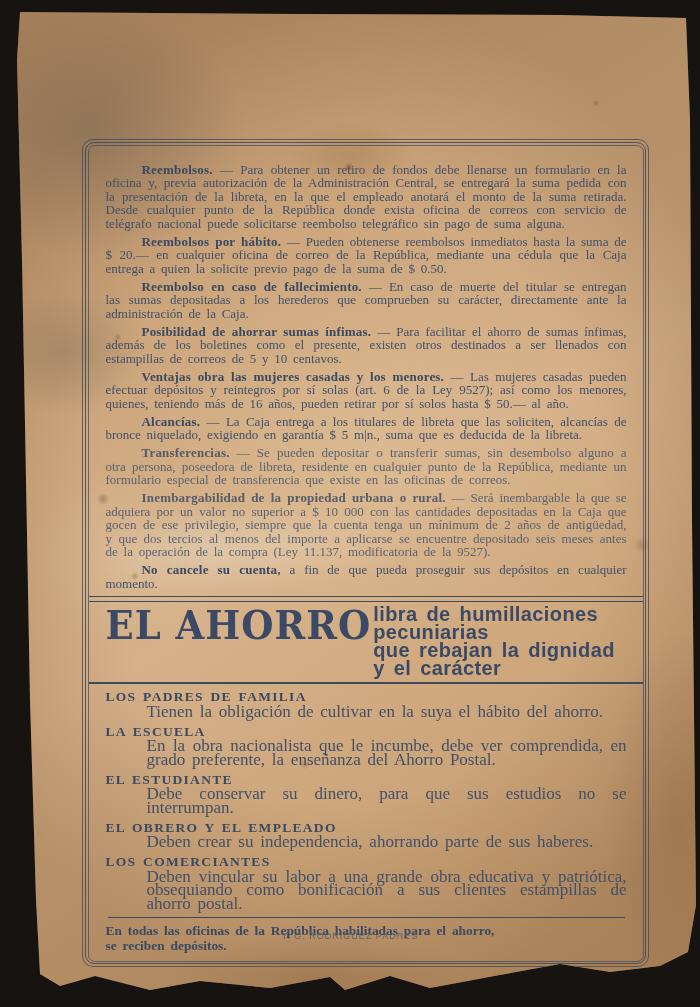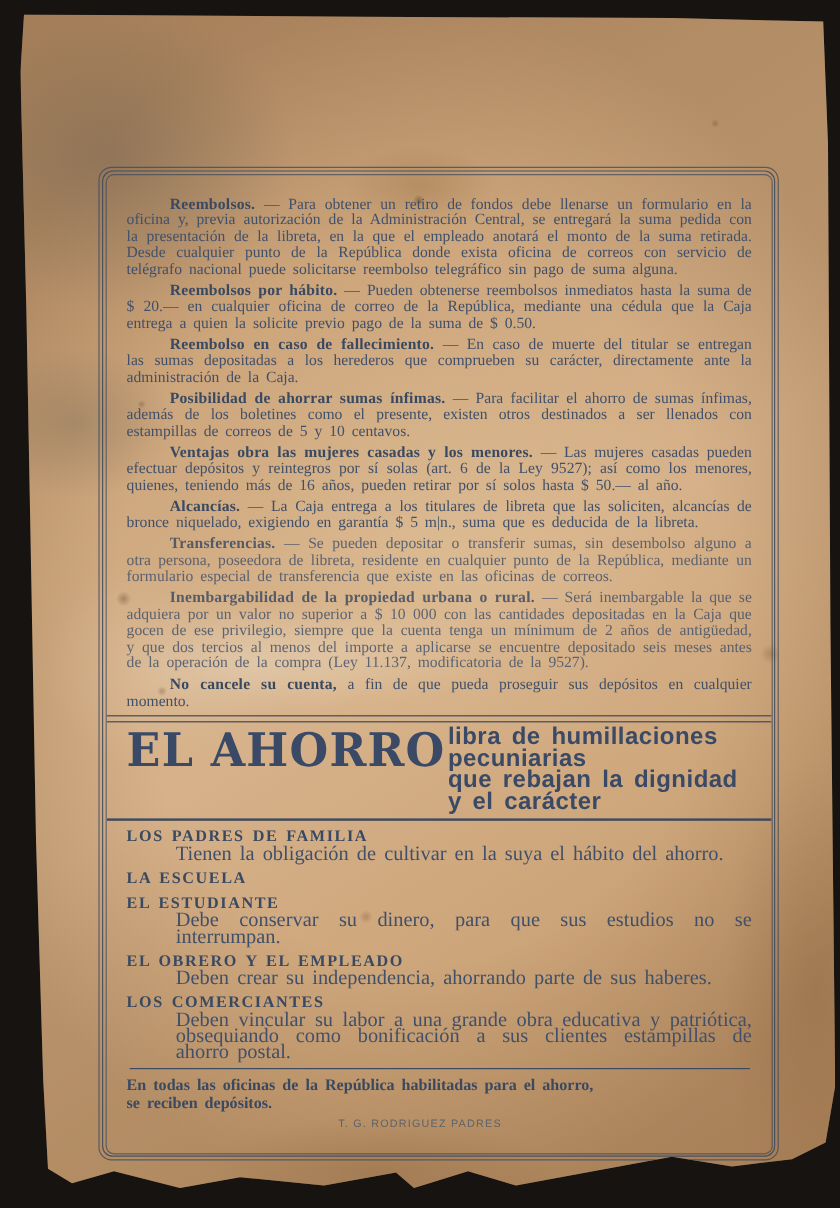--- a/index.html
+++ b/index.html
@@ -134,20 +134,21 @@
           </div>
 
           <div class="rule-thick"></div>
 
           <div class="section">
             <div class="section-heading">LOS PADRES DE FAMILIA</div>
             <div class="section-body">Tienen la obligación de cultivar en la suya el hábito del ahorro.</div>
           </div>
           <div class="section">
             <div class="section-heading">LA ESCUELA</div>
+            <div class="section-body">En la obra nacionalista que le incumbe, debe ver comprendida, en grado preferente, la enseñanza del Ahorro Postal.</div>
           </div>
           <div class="section">
             <div class="section-heading">EL ESTUDIANTE</div>
             <div class="section-body">Debe conservar su dinero, para que sus estudios no se interrumpan.</div>
           </div>
           <div class="section">
             <div class="section-heading">EL OBRERO Y EL EMPLEADO</div>
             <div class="section-body">Deben crear su independencia, ahorrando parte de sus haberes.</div>
           </div>
           <div class="section">

